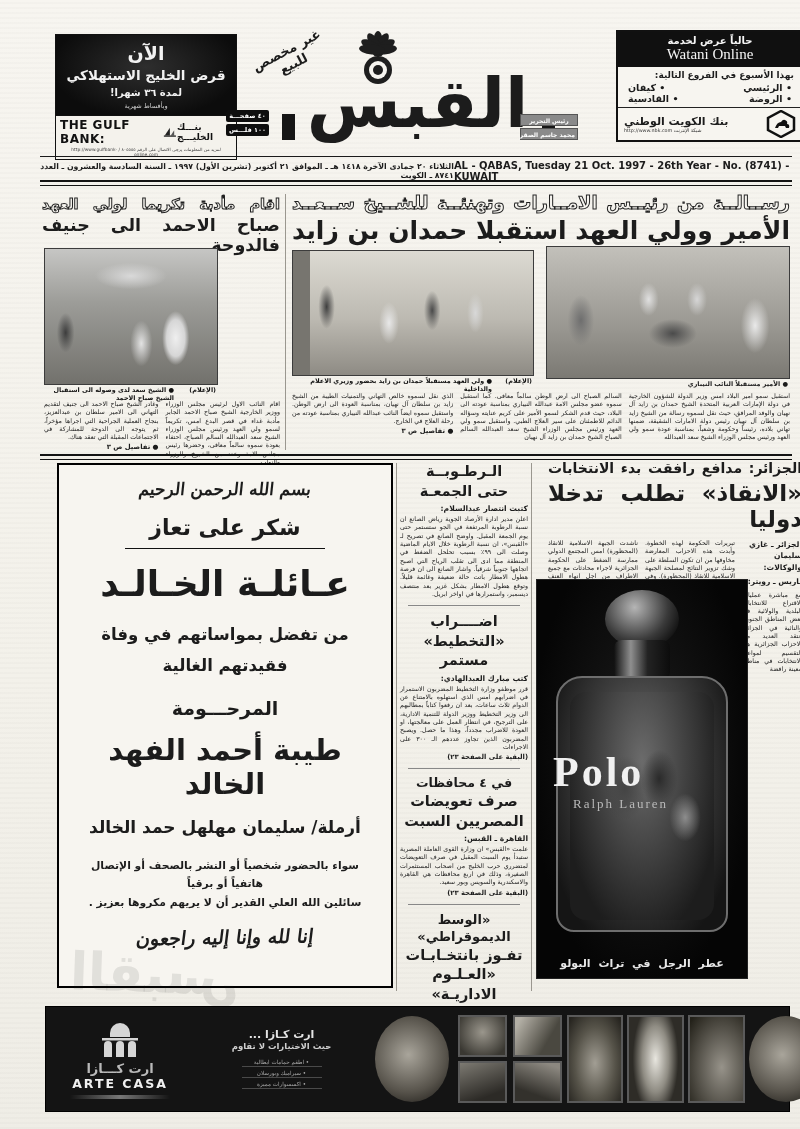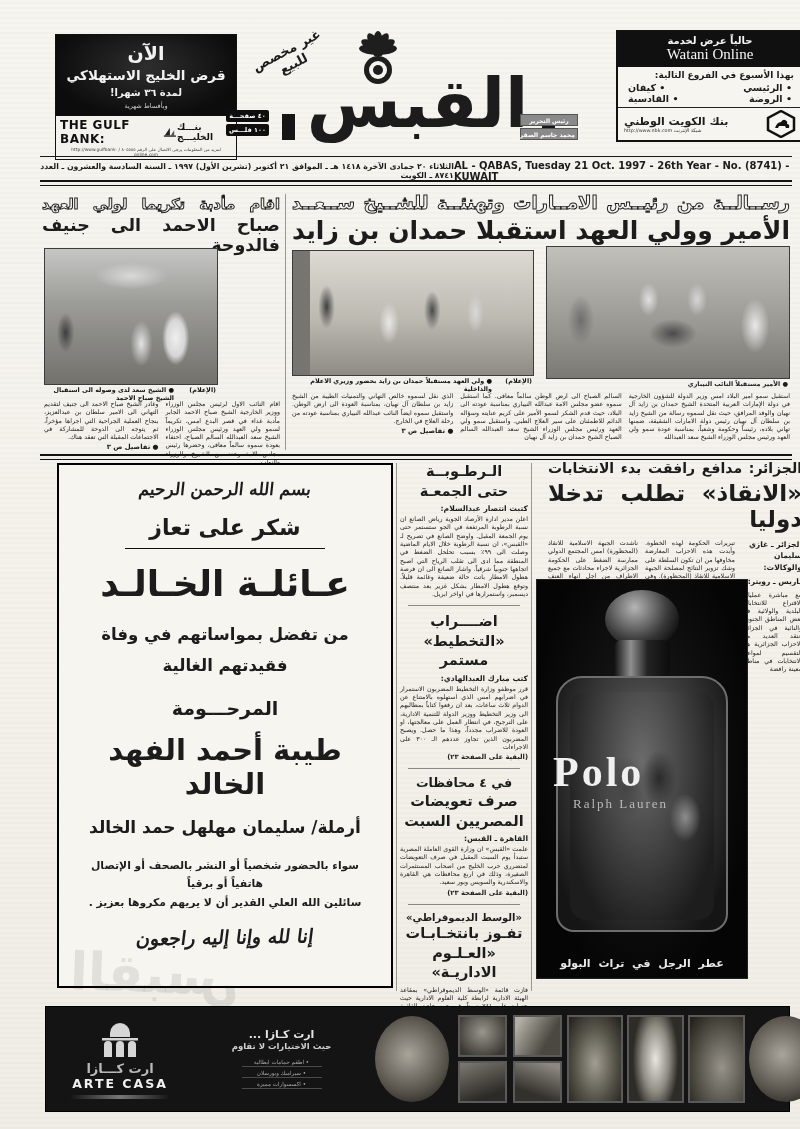--- a/index.html
+++ b/index.html
@@ -274,21 +274,21 @@
     <div class="brief">
       <div class="bt" style="font-size:12.5px;">في ٤ محافظات</div>
       <div class="bt">صرف تعويضات</div>
       <div class="bt">المصريين السبت</div>
       <div class="by">القاهرة ـ القبس:</div>
       <div class="tiny">علمت «القبس» ان وزارة القوى العاملة المصرية ستبدأ يوم السبت المقبل في صرف التعويضات لمتضرري حرب الخليج من اصحاب المستثمرات الصغيرة، وذلك في اربع محافظات هي القاهرة والاسكندرية والسويس وبور سعيد.</div>
       <div class="tinyref">(البقية على الصفحة ٢٣)</div>
     </div>
     <div class="brief-rule"></div>
     <div class="brief">
-      <div class="bt" style="font-size:10px;">«الوسط الديموقراطي»</div>
+      <div class="bt" style="font-size:13px;">«الوسط الديموقراطي»</div>
       <div class="bt">تفـوز بانتخـابـات</div>
       <div class="bt">«العـلـوم الاداريـة»</div>
       <div class="tiny" style="margin-top:3px;">فازت قائمة «الوسط الديموقراطي» بمقاعد الهيئة الادارية لرابطة كلية العلوم الادارية حيث حصلت على ٧٤١ صوتاً، في حين جاءت القائمة المستقلة في المركز الثاني بمجموع ٥١٢ صوتاً، بينما حلت القائمة الائتلافية بـ ٣٥٩ صوتاً محتلة المركز الثالث والاخير.</div>
       <div class="tinyref">● التفاصيل ص ٨</div>
     </div>
   </div>
 
   <div class="abs rtl" style="left:548px;top:460px;width:254px;">
     <div class="alg-kicker stretch">الجزائر: مدافع رافقت بدء الانتخابات</div>
     <div class="alg-head stretch">«الانقاذ» تطلب تدخلا دوليا</div>

